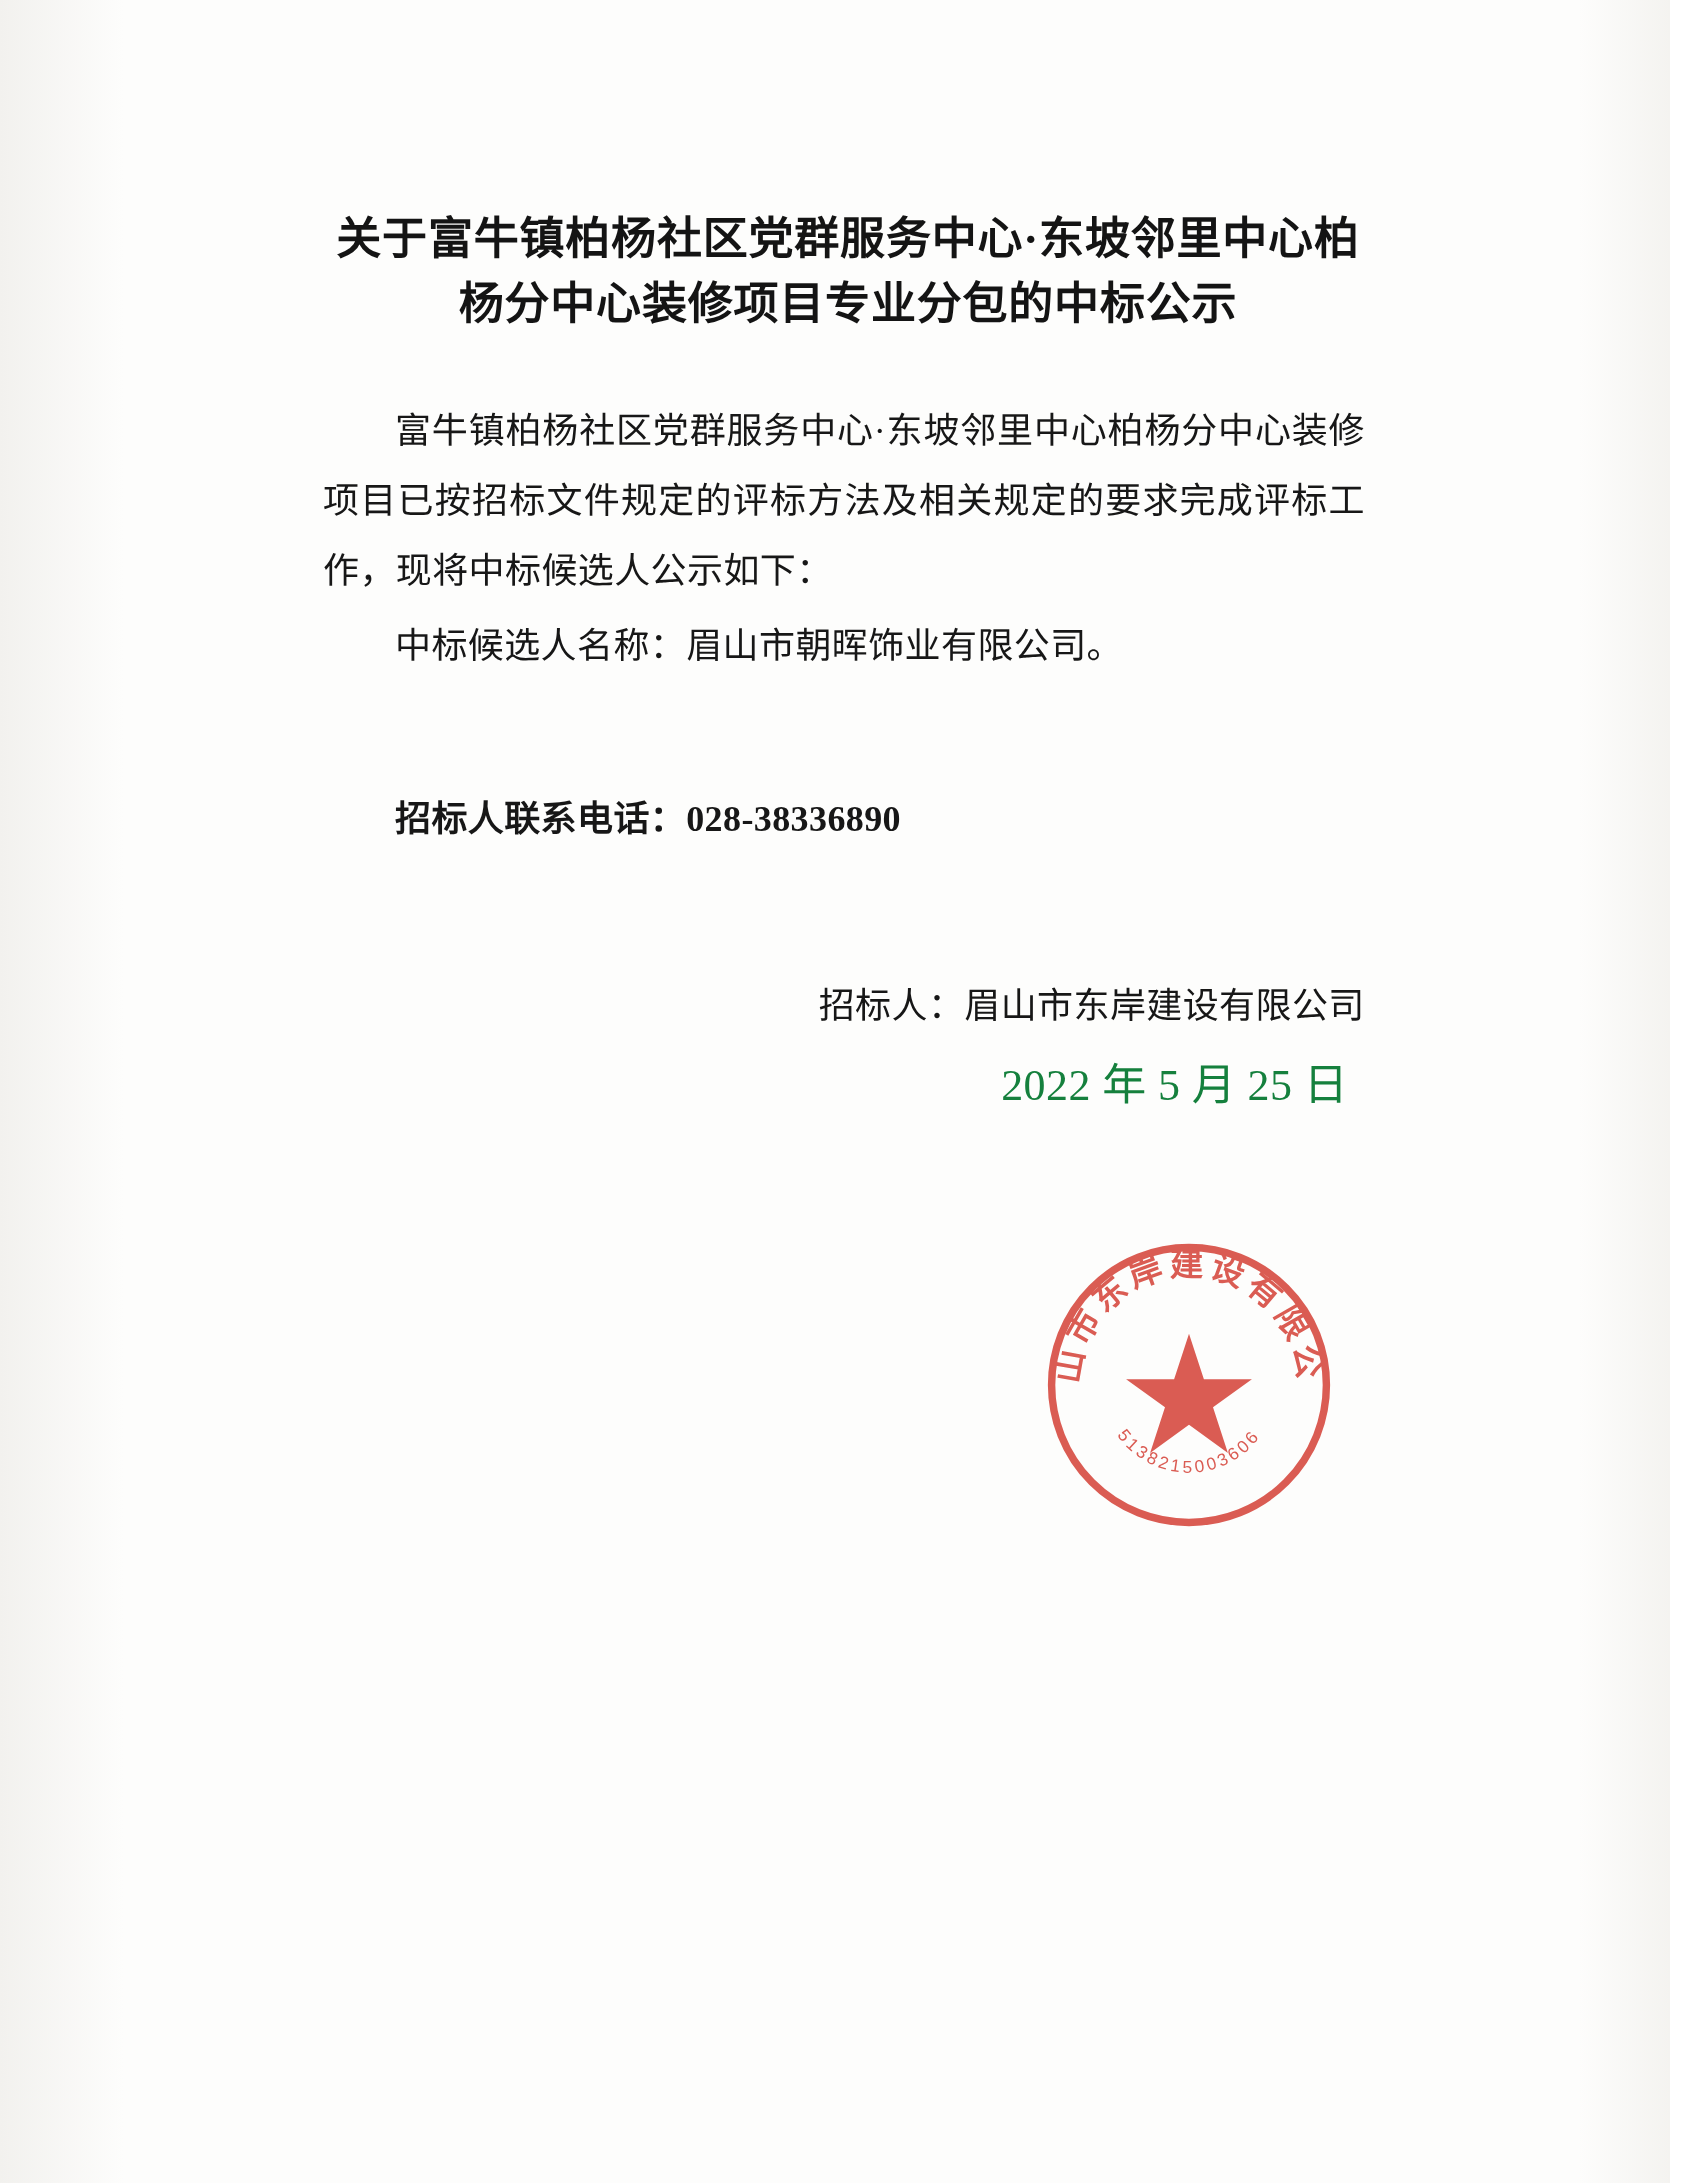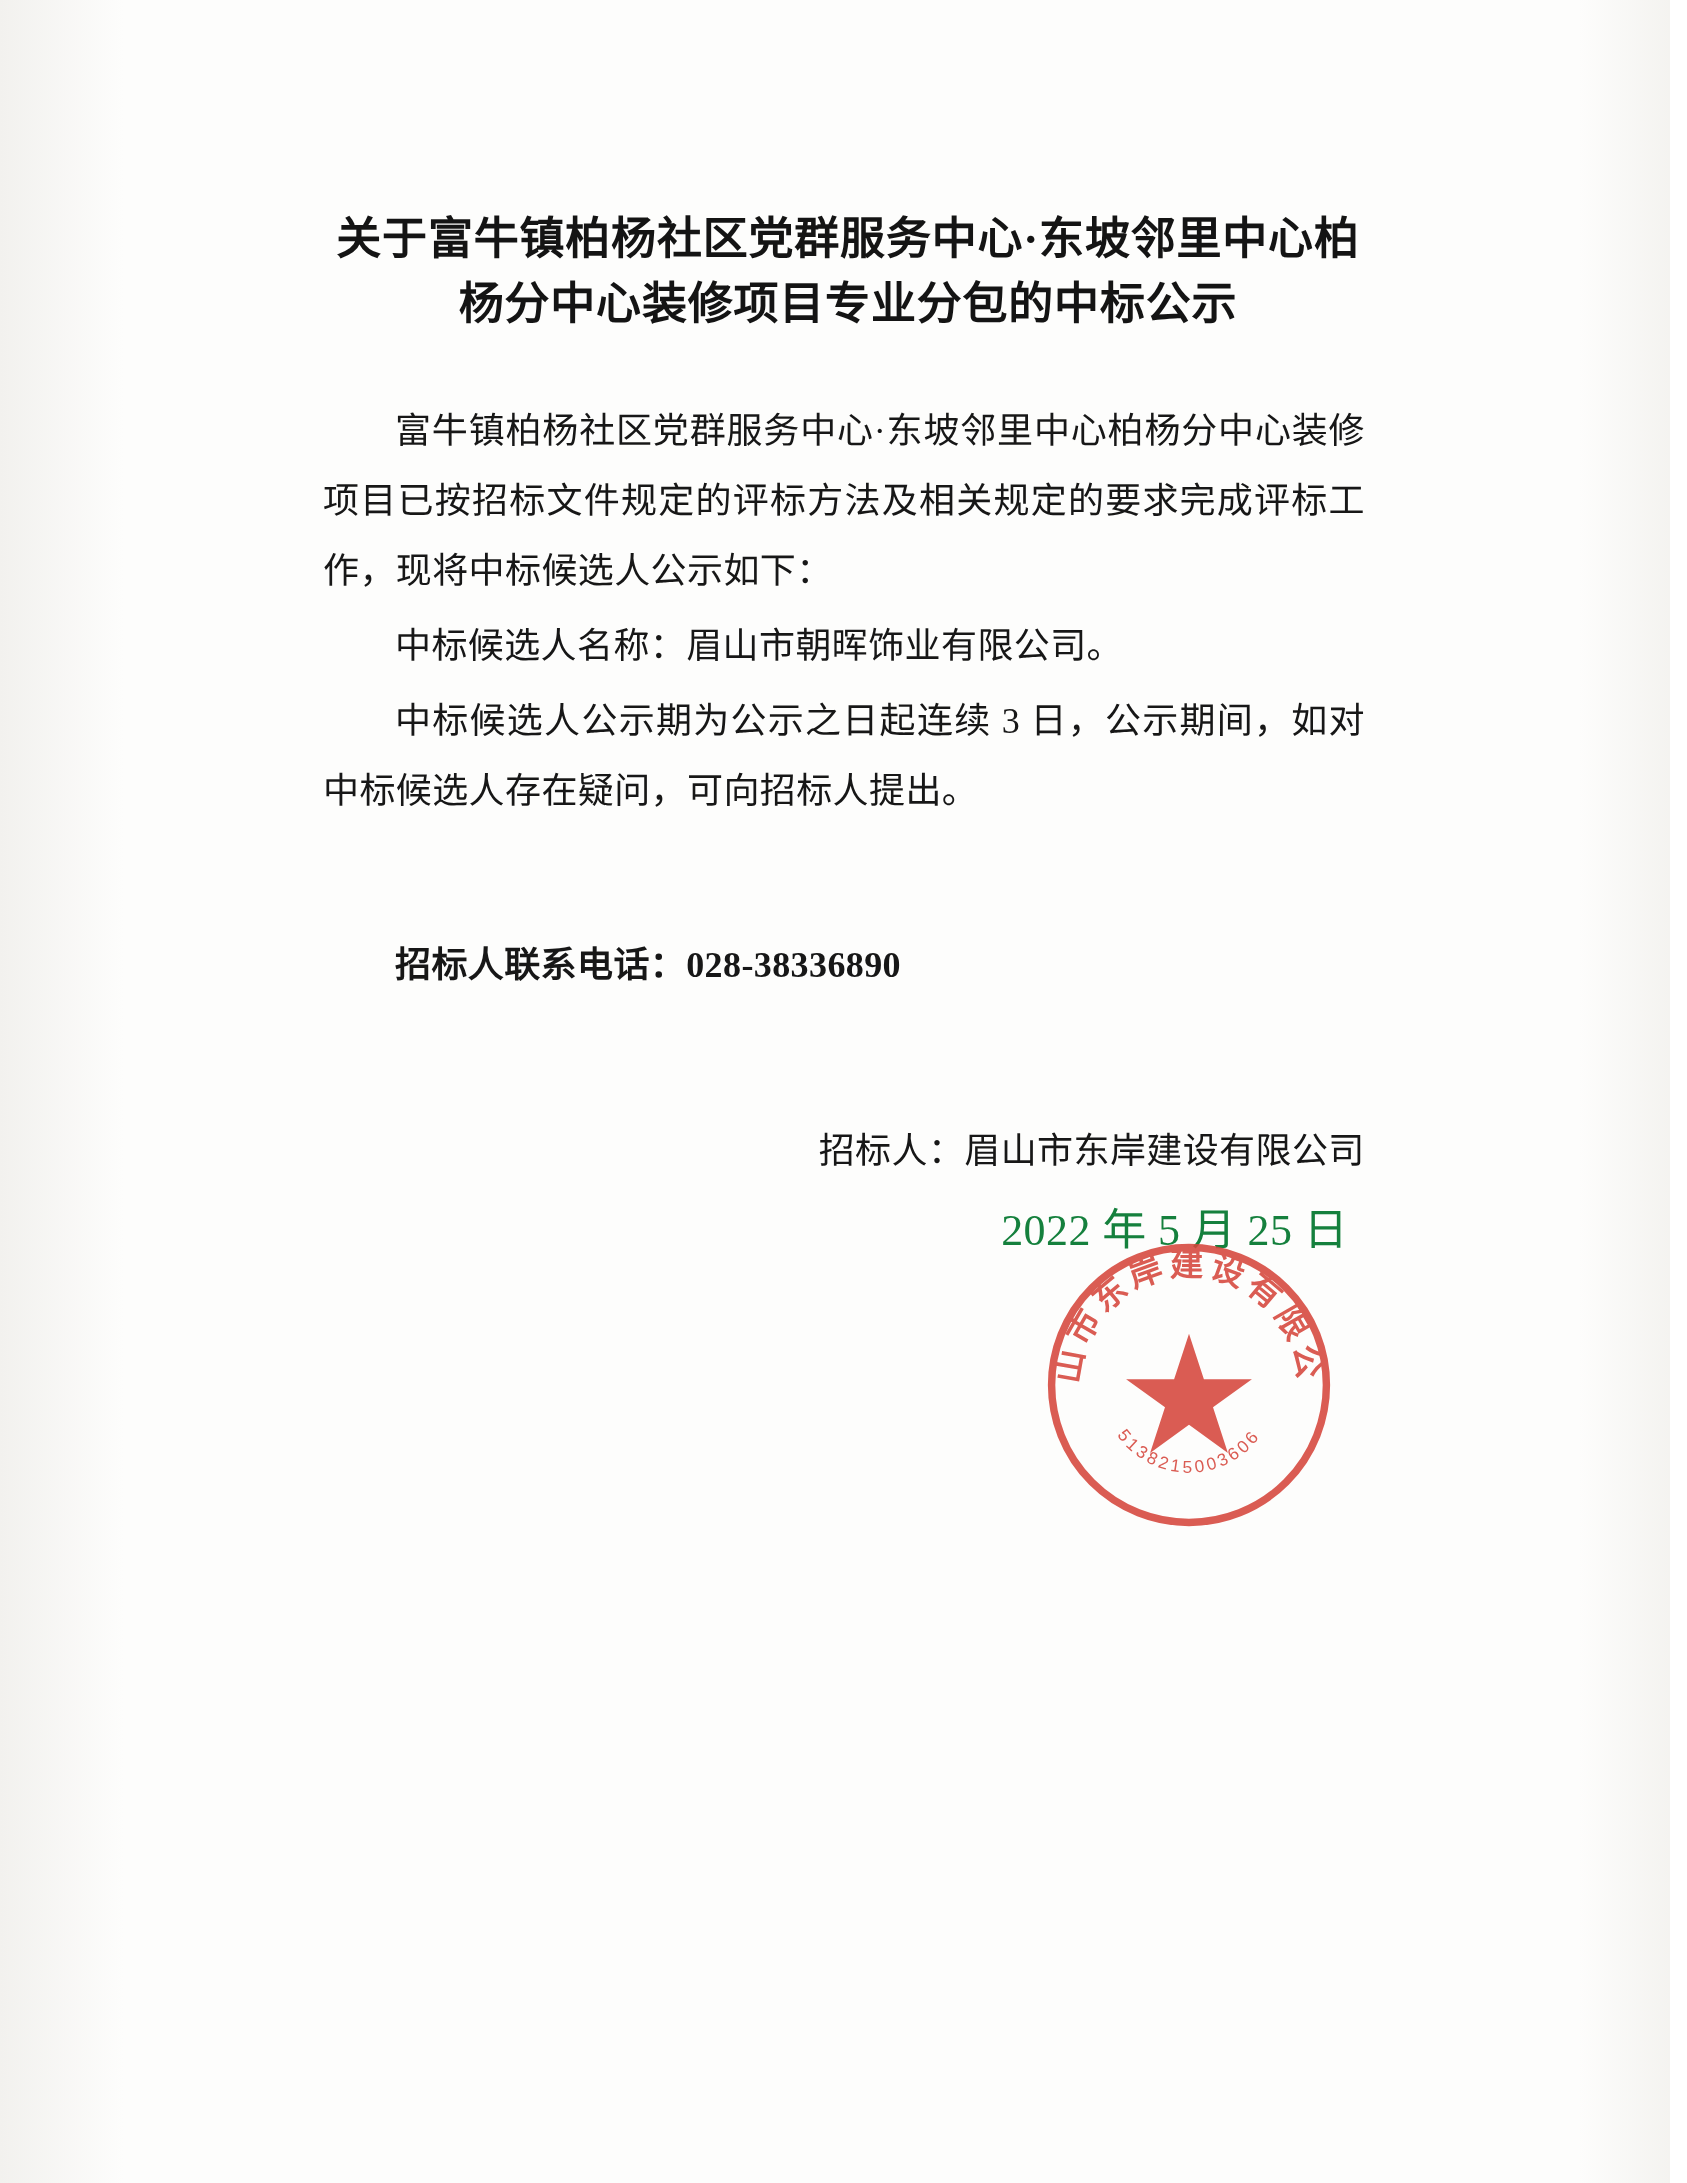--- a/index.html
+++ b/index.html
@@ -130,21 +130,20 @@
 
     <h1 class="doc-title">
       <span>关于富牛镇柏杨社区党群服务中心·东坡邻里中心柏</span>
       <span class="line2">杨分中心装修项目专业分包的中标公示</span>
     </h1>
 
     <p class="para">富牛镇柏杨社区党群服务中心·东坡邻里中心柏杨分中心装修项目已按招标文件规定的评标方法及相关规定的要求完成评标工作，现将中标候选人公示如下：</p>
 
     <p class="para">中标候选人名称：眉山市朝晖饰业有限公司。</p>
 
-    <p class="para">中标候选人公示期为公示之日起连续 3 日，公示期间，如对中标候选人存在疑问，可向招标人提出。</p>
 
     <div class="spacer-lg"></div>
 
     <p class="contact-line">招标人联系电话：028-38336890</p>
 
     <div class="signature-block">
       <div class="sig-line">招标人：眉山市东岸建设有限公司</div>
       <div class="sig-date">2022 年 5 月 25 日</div>
     </div>
 

